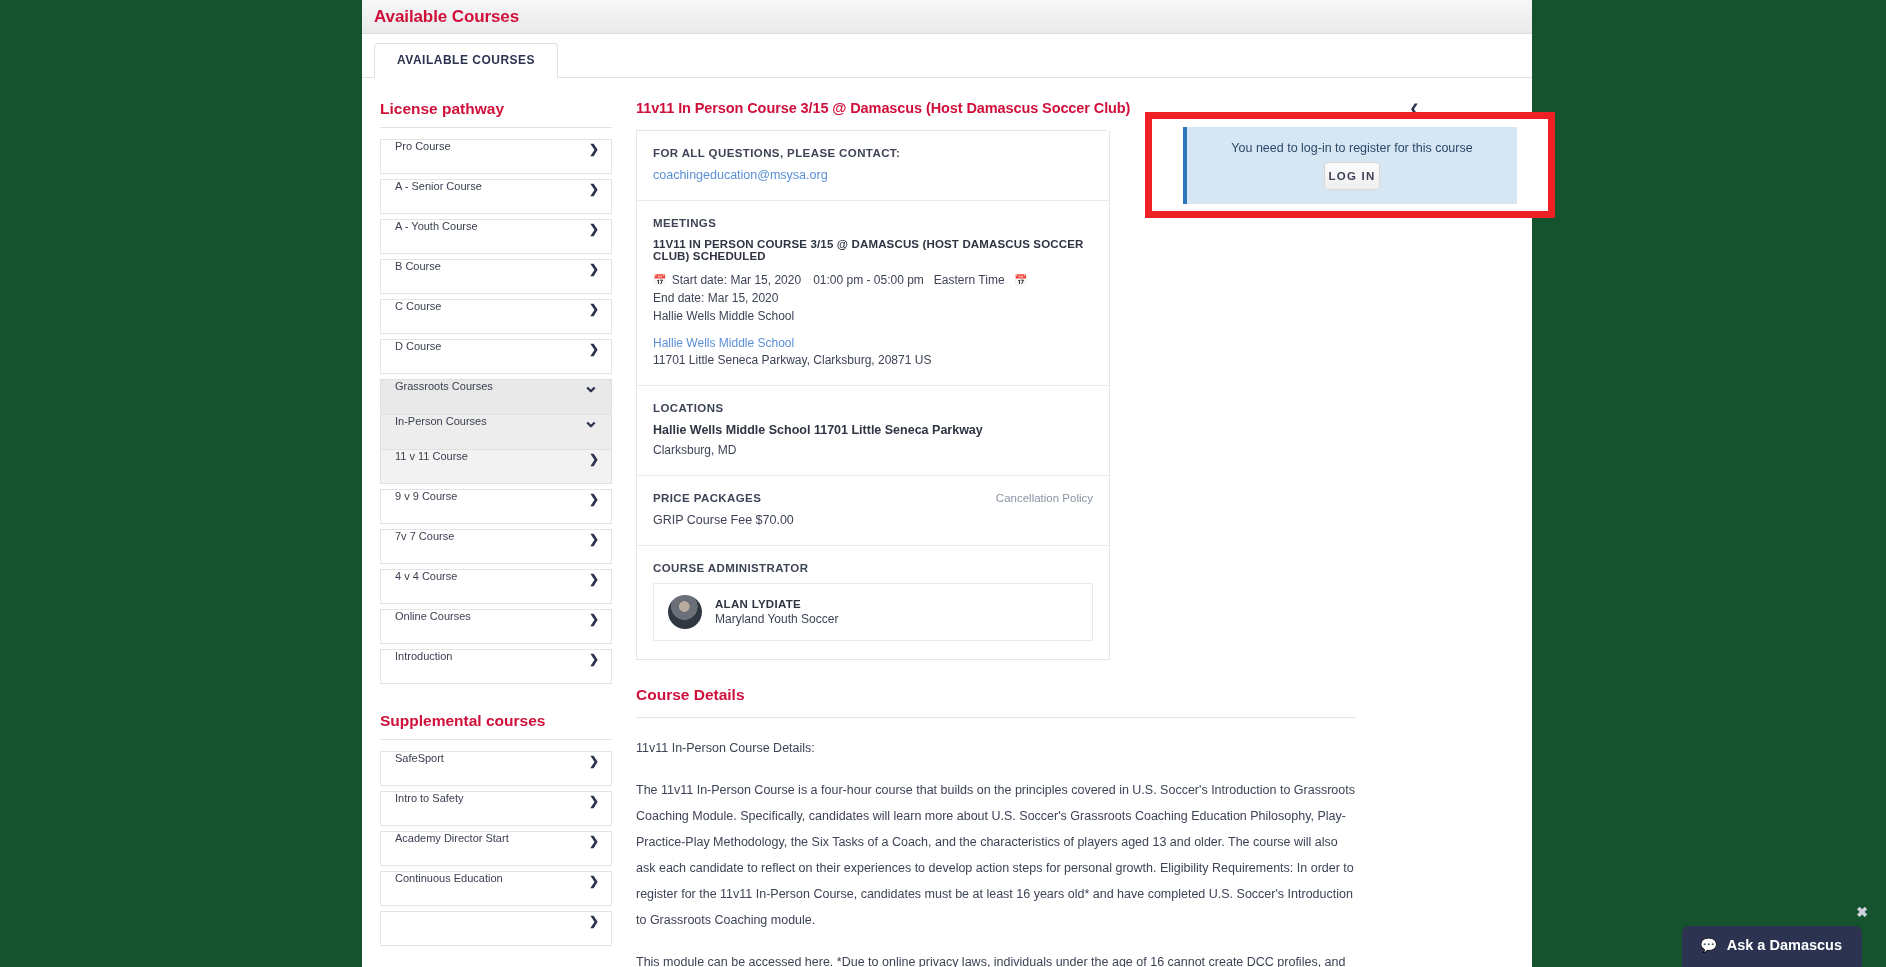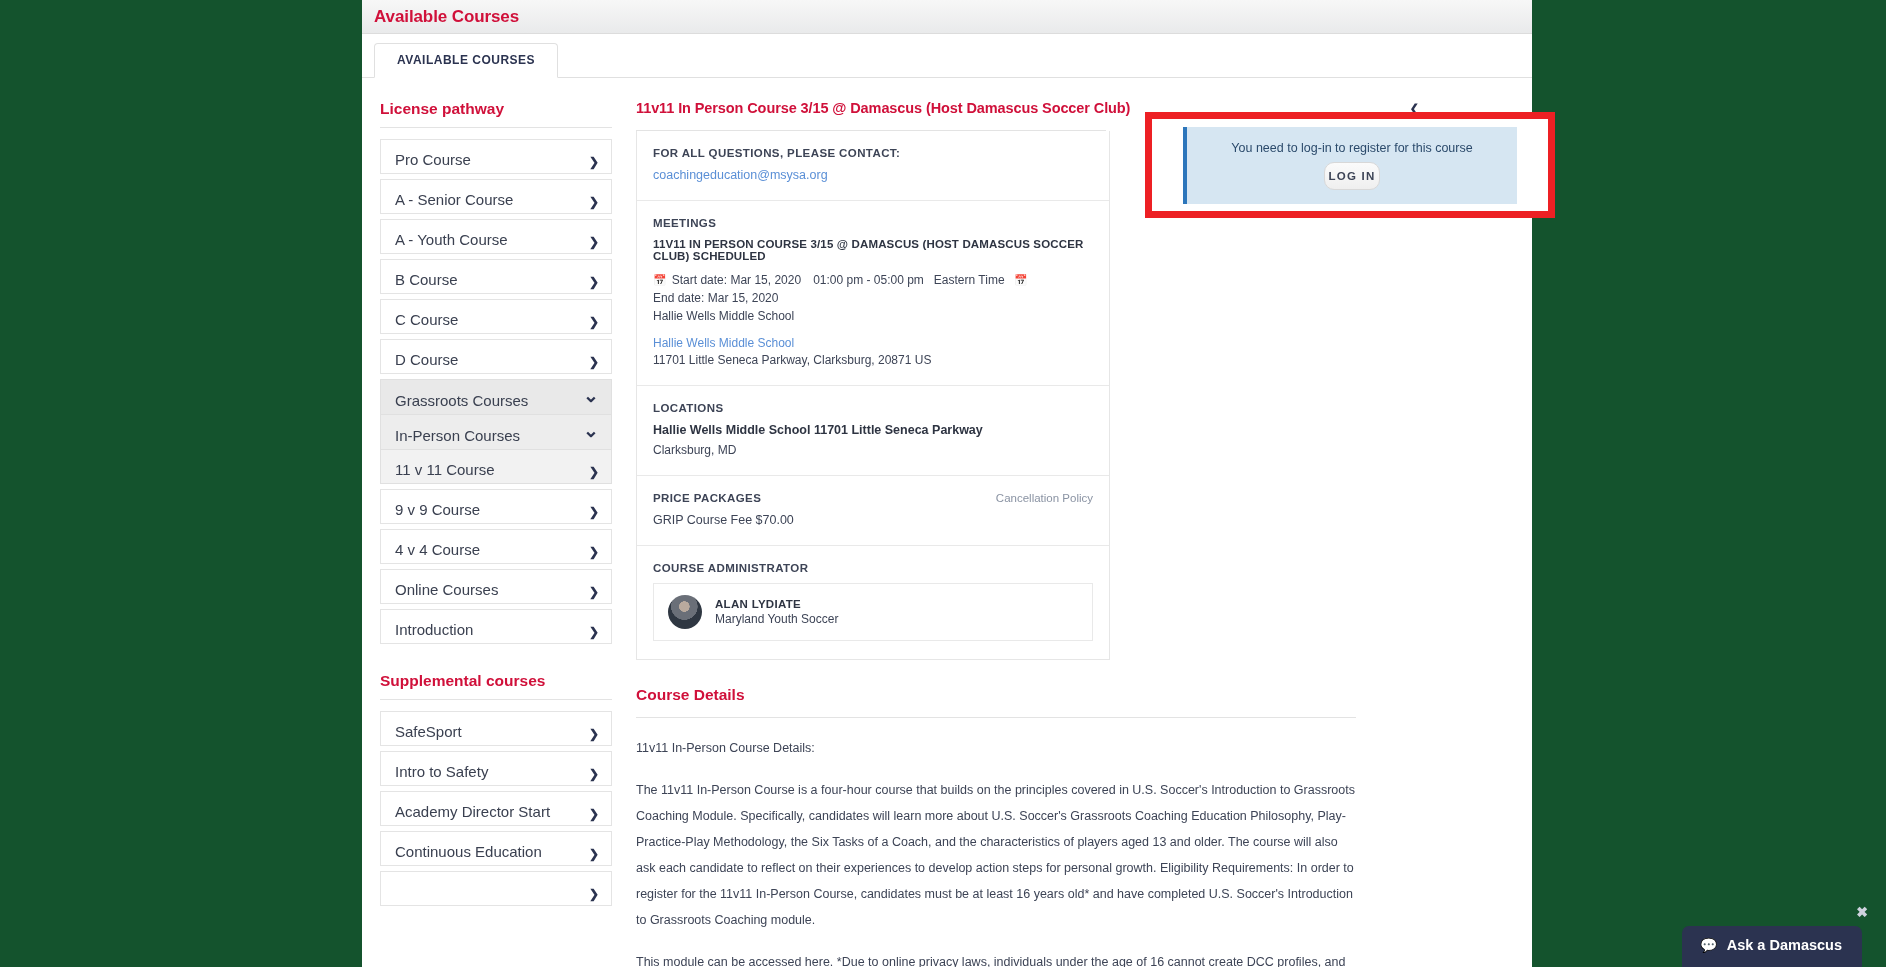--- a/index.html
+++ b/index.html
@@ -91,28 +91,28 @@
   }
   .sect-rule {
     height: 1px;
     background: #e3e3e3;
     margin-bottom: 11px;
   }
 
   
   .acc-item {
     display: flex;
-    align-items: flex-end;
+    align-items: flex-start;
     justify-content: space-between;
     height: 35px;
-    padding: 0 12px 5px 14px;
+    padding: 0 12px 12px 14px;
     border: 1px solid #e4e4e4;
     background: #ffffff;
     margin-bottom: 5px;
-    font-size: 15px;
+    font-size: 11px;
     color: #3a4050;
     cursor: pointer;
   }
   .acc-item.sub1 {
     background: #e9e9e9;
     border-color: #e0e0e0;
     margin-bottom: 0;
     border-bottom: none;
   }
   .acc-item.sub2 {
@@ -304,21 +304,21 @@
     padding: 14px 10px 14px 10px;
     text-align: center;
   }
   .login-msg { font-size: 12.5px; color: #2b4a6b; }
   .login-btn {
     margin-top: 7px;
     display: inline-block;
     padding: 7px 4px;
     background: linear-gradient(to bottom, #fbfbfb, #efefef);
     border: 1px solid #d8d8d8;
-    border-radius: 10px;
+    border-radius: 4px;
     font-size: 11.5px;
     font-weight: bold;
     letter-spacing: 1.2px;
     color: #3d4456;
     cursor: pointer;
   }
 
   
   #ask-widget {
     position: absolute;
@@ -404,20 +404,24 @@
           <span>In-Person Courses</span>
           <span class="chev down"></span>
         </div>
         <div class="acc-item sub3">
           <span>11 v 11 Course</span>
           <span class="chev right"></span>
         </div>
 
         <div class="acc-item">
           <span>9 v 9 Course</span>
+          <span class="chev right"></span>
+        </div>
+        <div class="acc-item">
+          <span>7v 7 Course</span>
           <span class="chev right"></span>
         </div>
         <div class="acc-item">
           <span>4 v 4 Course</span>
           <span class="chev right"></span>
         </div>
         <div class="acc-item">
           <span>Online Courses</span>
           <span class="chev right"></span>
         </div>

